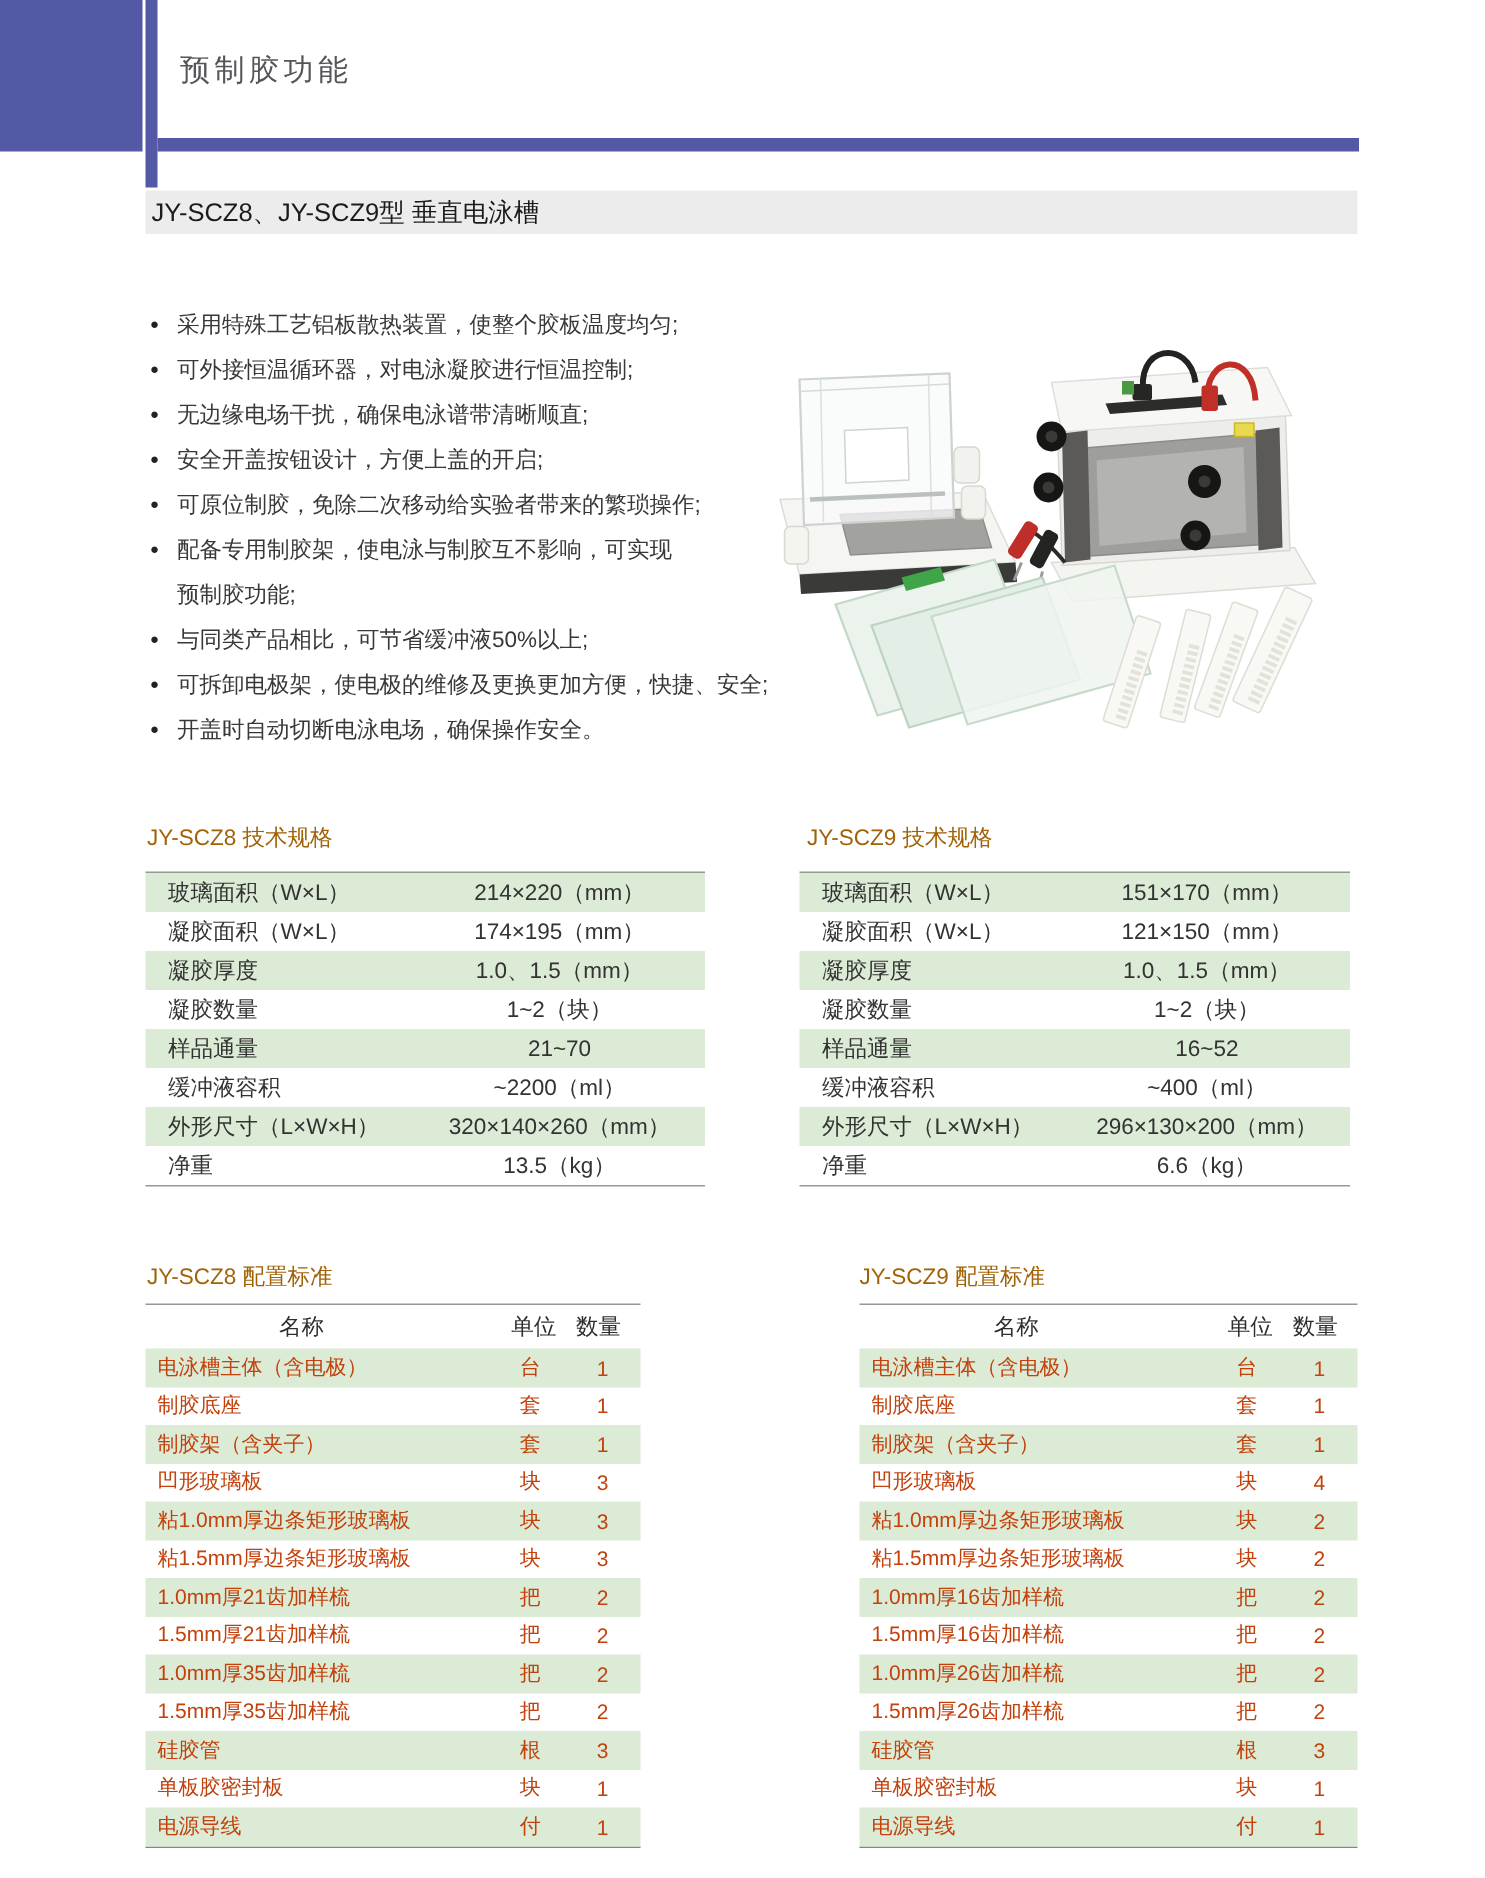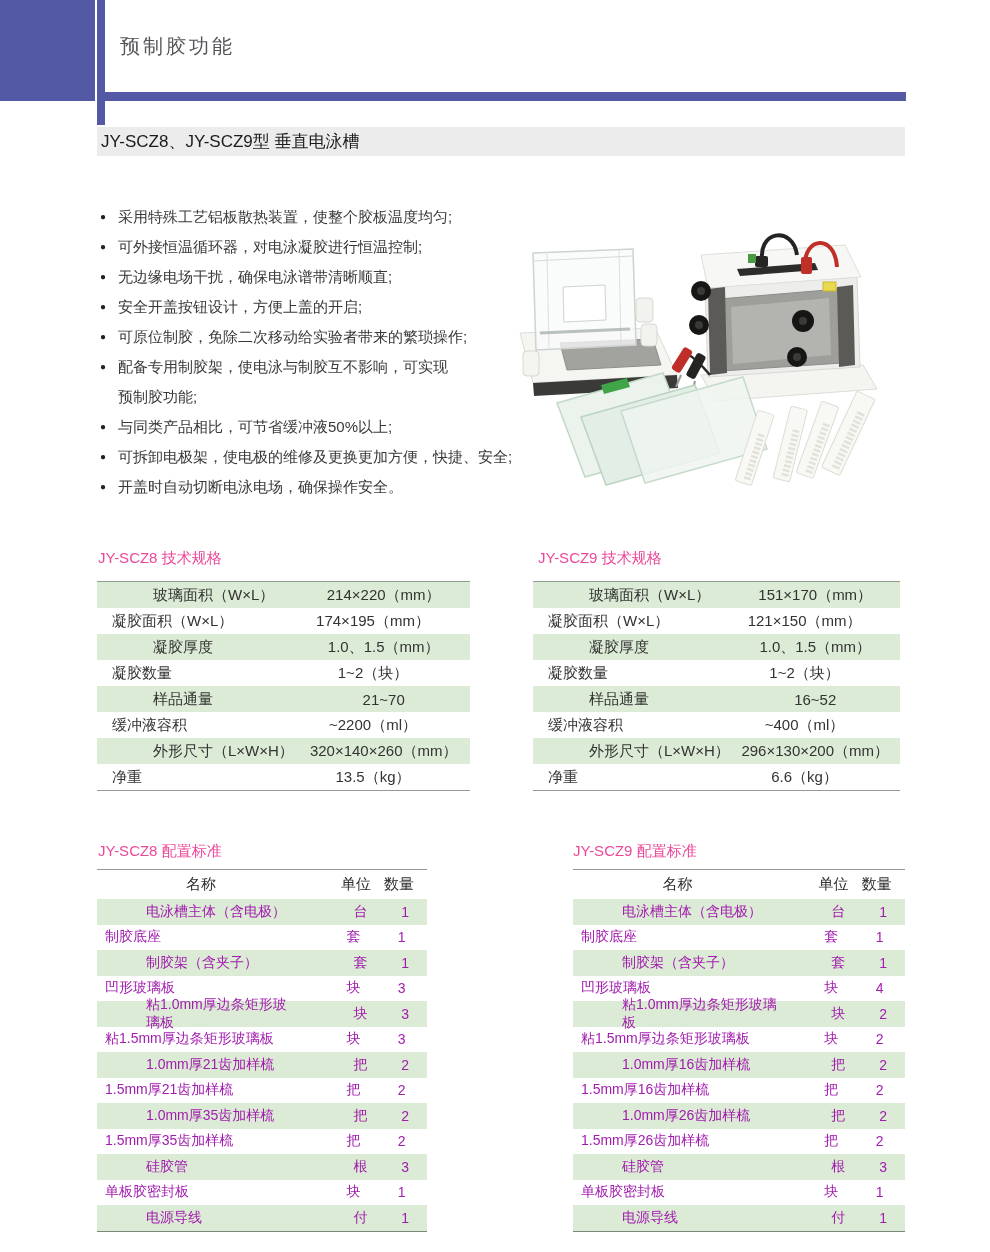--- a/index.html
+++ b/index.html
@@ -20,31 +20,31 @@
   
   .features { left:100px; top:202px; width:445px; }
   .feature-item { display:flex; }
   .bullet { width:18px; font-size:10px; line-height:30px; color:#222; flex:none; }
   .feature-text { font-size:15px; line-height:30px; color:#383838; white-space:pre-line; }
 
   
   .photo { left:505px; top:225px; width:480px; height:270px; }
 
   
-  .spec-title, .cfg-title { font-size:15px; color:#ec4899; }
+  .spec-title, .cfg-title { font-size:15px; color:#a16207; }
   .spec-table { border-top:1px solid #929b90; border-bottom:1px solid #929b90; }
   .spec-row { display:flex; height:26px; align-items:center; font-size:15px; color:#333; }
-  .green { background:#dcebd5;padding-left:41px; }
+  .green { background:#dcebd5; }
   .spec-label { width:48%; padding-left:15px; }
   .spec-value { width:52%; text-align:center; }
 
   
   .cfg-table { border-top:1px solid #929b90; border-bottom:1px solid #7f877d; }
   .cfg-hrow { display:flex; height:29px; align-items:center; font-size:15px; color:#2e2e2e; }
-  .cfg-row  { display:flex; height:25.5px; align-items:center; font-size:14px; color:#a21caf;gap:16px; }
+  .cfg-row  { display:flex; height:25.5px; align-items:center; font-size:14px; color:#c2410c;gap:16px; }
   .c-name { width:63%; padding-left:8px; }
   .c-unit { width:20%; text-align:right; }
   .c-qty  { width:17%; text-align:center; }
   .cfg-hrow .c-name { text-align:center; padding-left:0; }
 </style>
 </head>
 <body>
 
 <div id="page">
 

